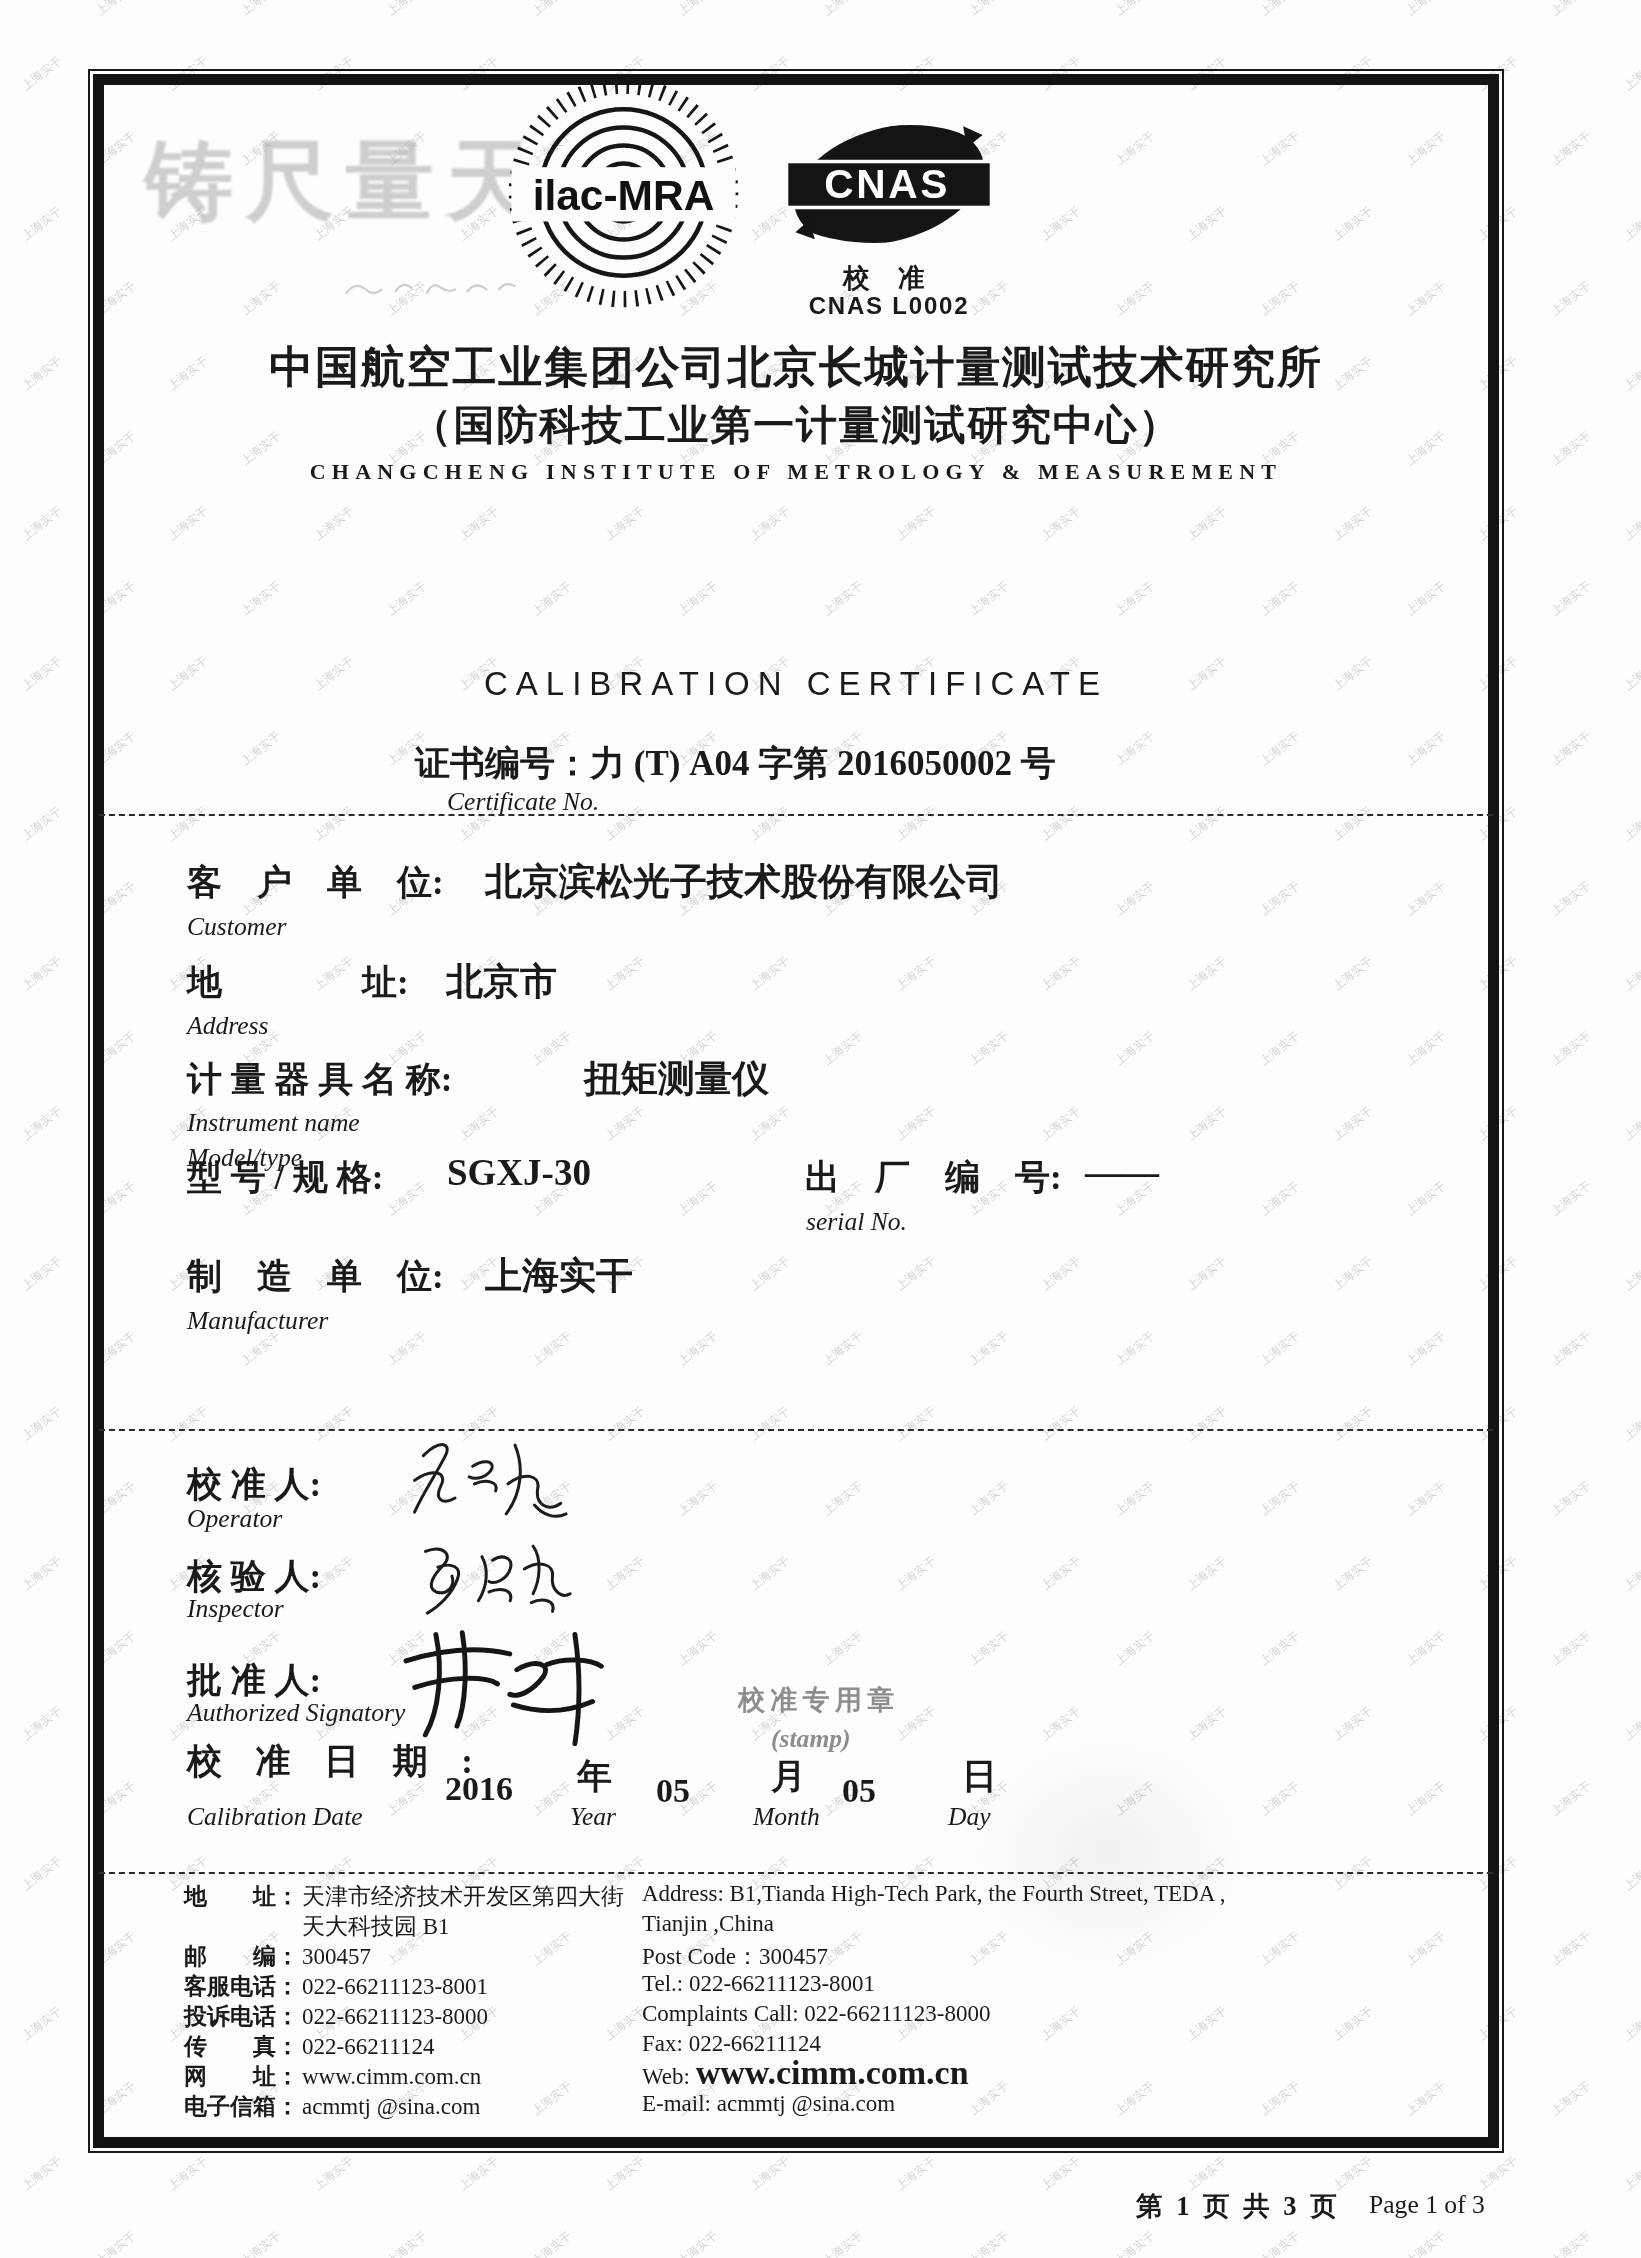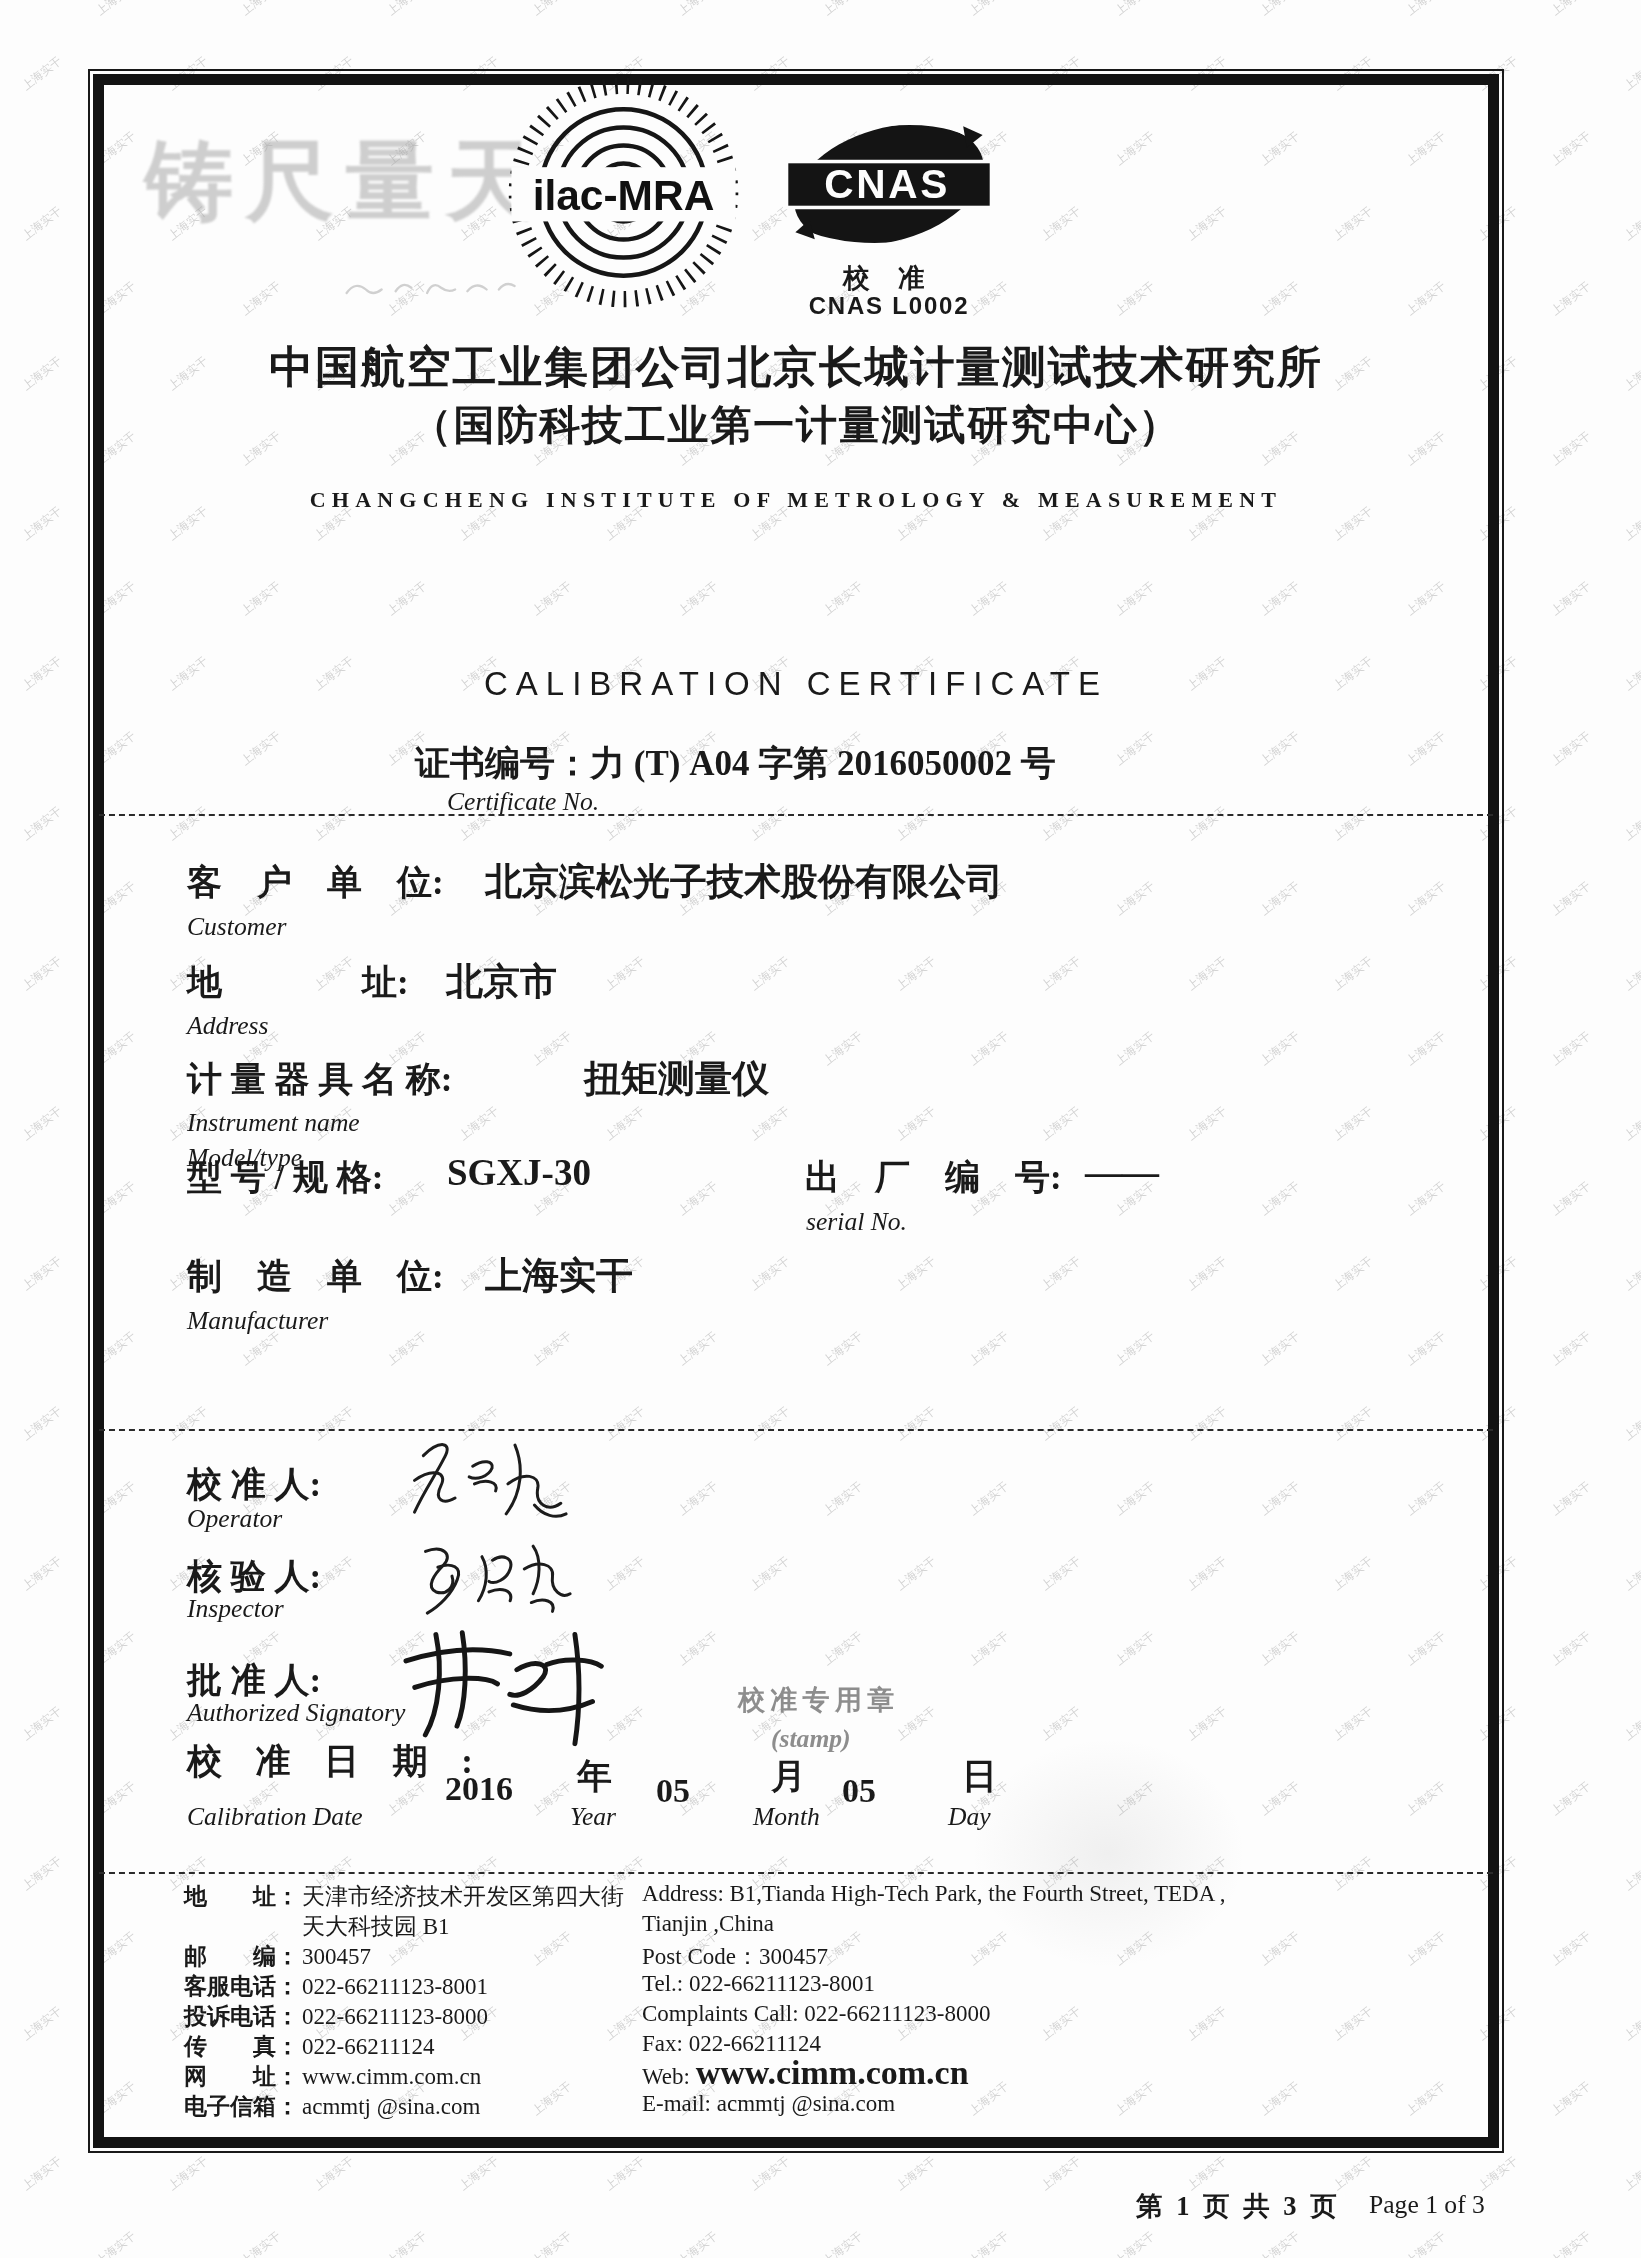--- a/index.html
+++ b/index.html
@@ -18,21 +18,21 @@
   .frame{position:absolute;left:88px;top:69px;width:1412px;height:2080px;
          border:2.6px solid #191919;z-index:1;}
   .frame-thick{position:absolute;left:2.6px;top:2.6px;right:2.6px;bottom:2.6px;
                border:11.5px solid #131313;pointer-events:none;}
   .dashed{position:absolute;left:8.8px;right:8.8px;height:0;border-top:2.6px dashed #2b2b2b;}
   
   .motto{font-size:88px;font-weight:700;color:#a8a8a8;opacity:.55;letter-spacing:12.4px;
          filter:blur(1.1px);white-space:nowrap;}
   .org1{left:0;width:100%;text-align:center;font-size:44px;font-weight:700;letter-spacing:1.8px;}
   .org2{left:0;width:100%;text-align:center;font-size:41px;font-weight:700;letter-spacing:1.8px;}
-  .org3{left:0;width:100%;text-align:center;font-size:22px;font-weight:600;letter-spacing:6.2px;margin-top:28px;}
+  .org3{left:0;width:100%;text-align:center;font-size:22px;font-weight:600;letter-spacing:6.2px;}
   .big-title{left:0;width:100%;text-align:center;font-size:143px;font-weight:900;
              letter-spacing:51px;text-indent:51px;line-height:1.15;}
   .cal-en{left:0;width:100%;text-align:center;font-size:33px;font-weight:500;letter-spacing:8px;}
   .certline{font-size:35px;font-weight:700;white-space:nowrap;}
   .eng{font-size:25.6px;font-style:italic;font-weight:500;white-space:nowrap;}
   .label{font-size:35px;font-weight:700;white-space:nowrap;}
   .value{font-size:37px;font-weight:600;white-space:nowrap;}
   .stamp-txt{color:#8d8d8d;filter:blur(0.7px);font-weight:600;}
   .dateval{font-size:34px;font-weight:700;}
   .datecn{font-size:35px;font-weight:700;}

